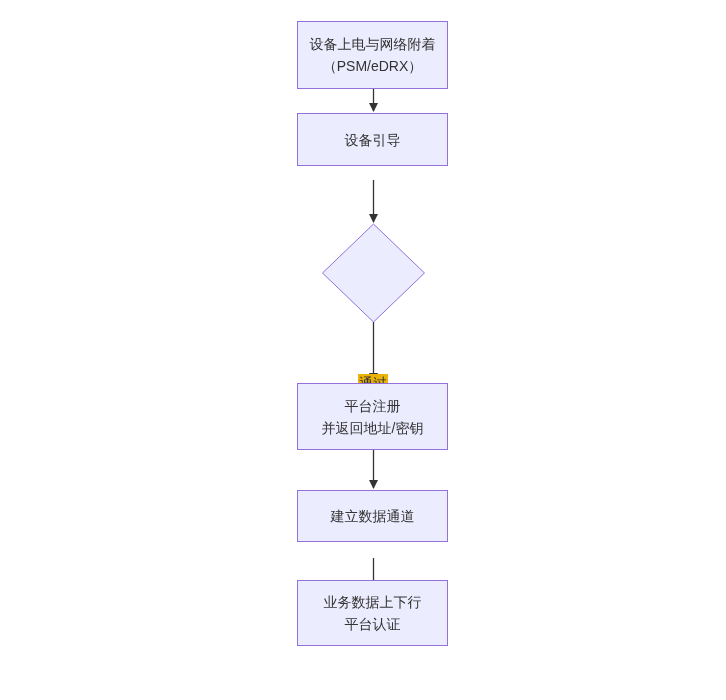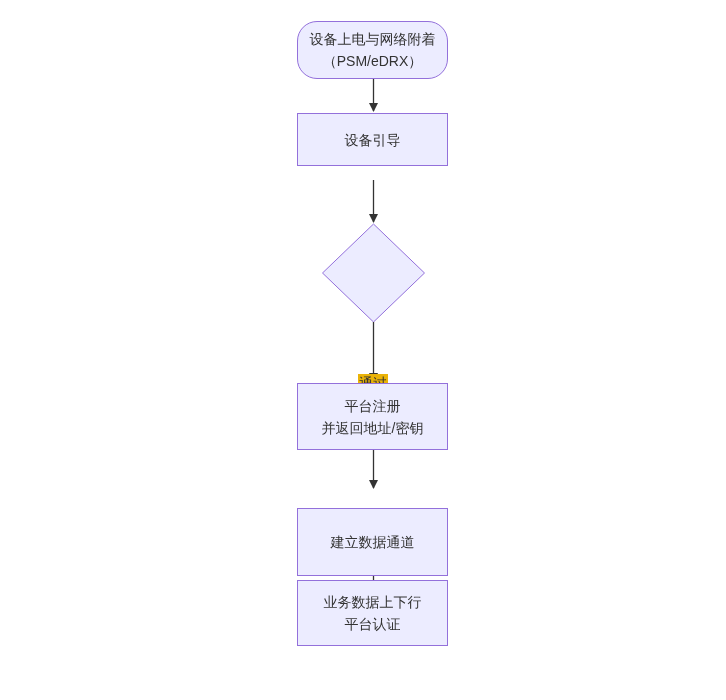--- a/index.html
+++ b/index.html
@@ -32,24 +32,24 @@
     color: #333333;
     font-size: 14px;
     line-height: 22px;
     display: flex;
     flex-direction: column;
     align-items: center;
     justify-content: center;
     text-align: center;
   }
   .node-line { display: block; white-space: nowrap; }
-  #node-power   { top: 21px;  height: 58px; border-radius: 20px; }
+  #node-power   { top: 21px;  height: 68px; }
   #node-boot    { top: 113px; height: 53px; }
   #node-reg     { top: 383px; height: 67px; }
-  #node-chan    { top: 508px; height: 68px; }
+  #node-chan    { top: 490px; height: 52px; }
   #node-biz     { top: 580px; height: 66px; }
   #diamond-label {
     position: absolute;
     left: 322px;
     top: 262px;
     width: 103px;
     text-align: center;
     color: #333333;
     font-size: 14px;
     line-height: 22px;

